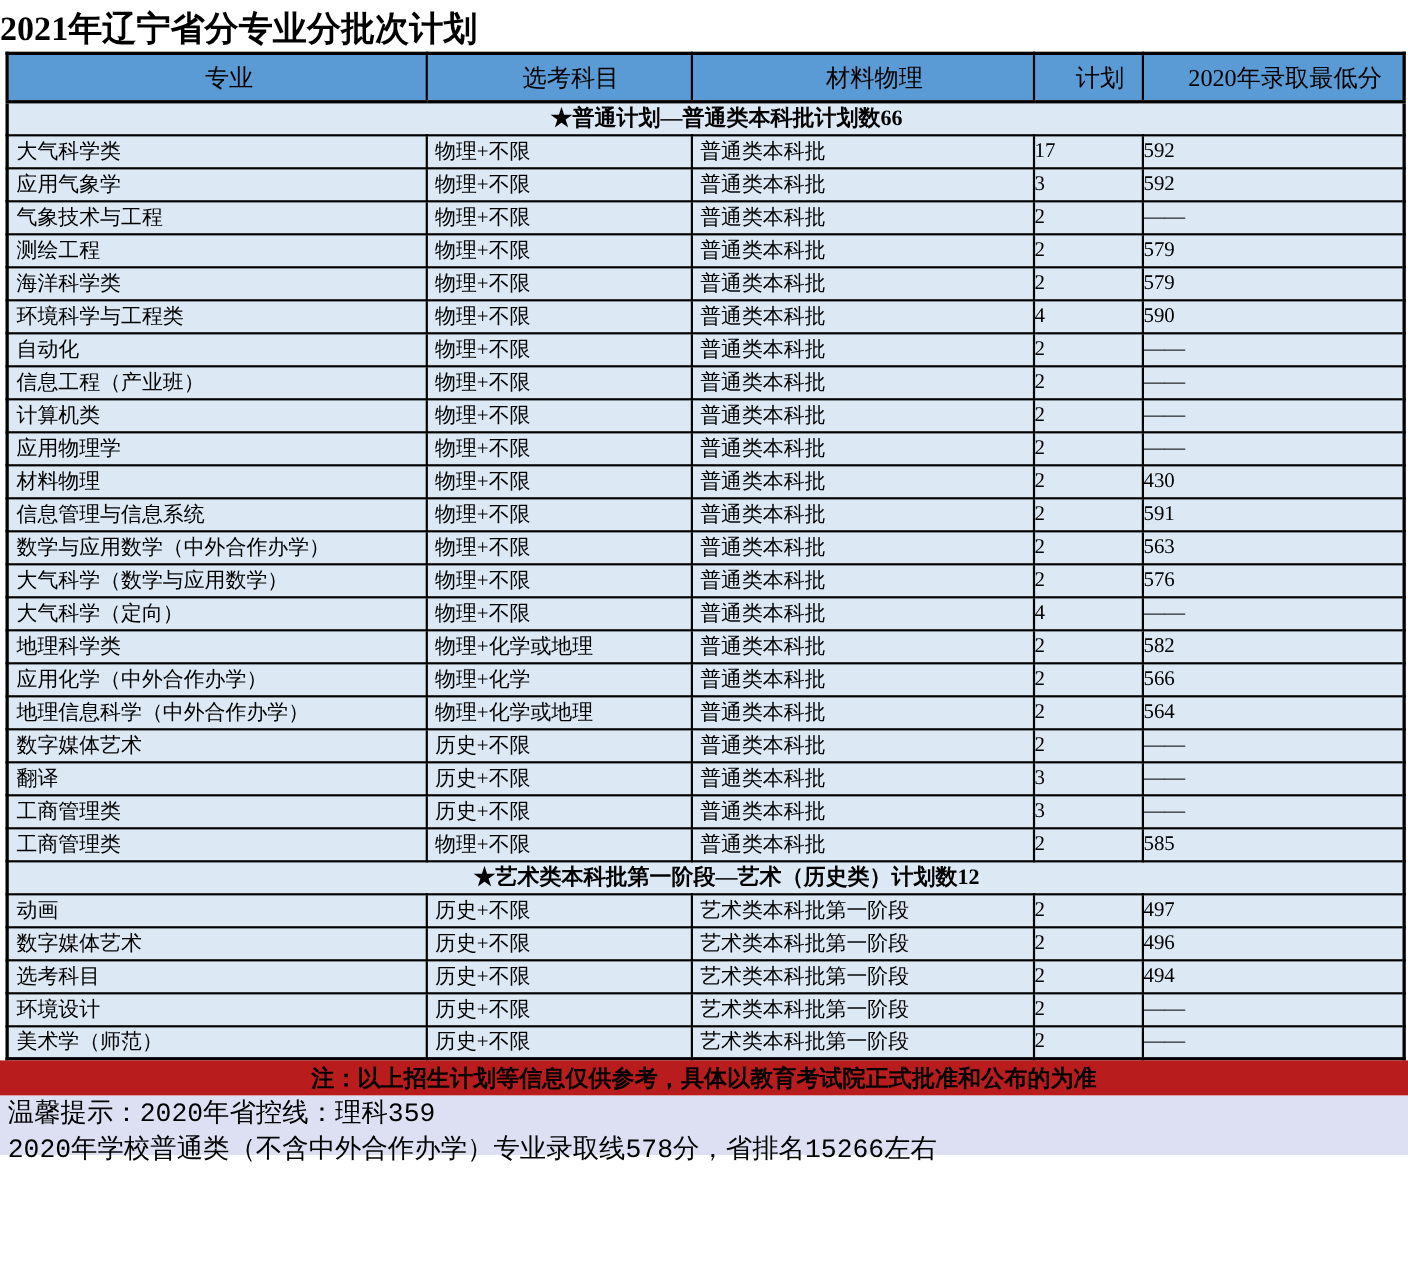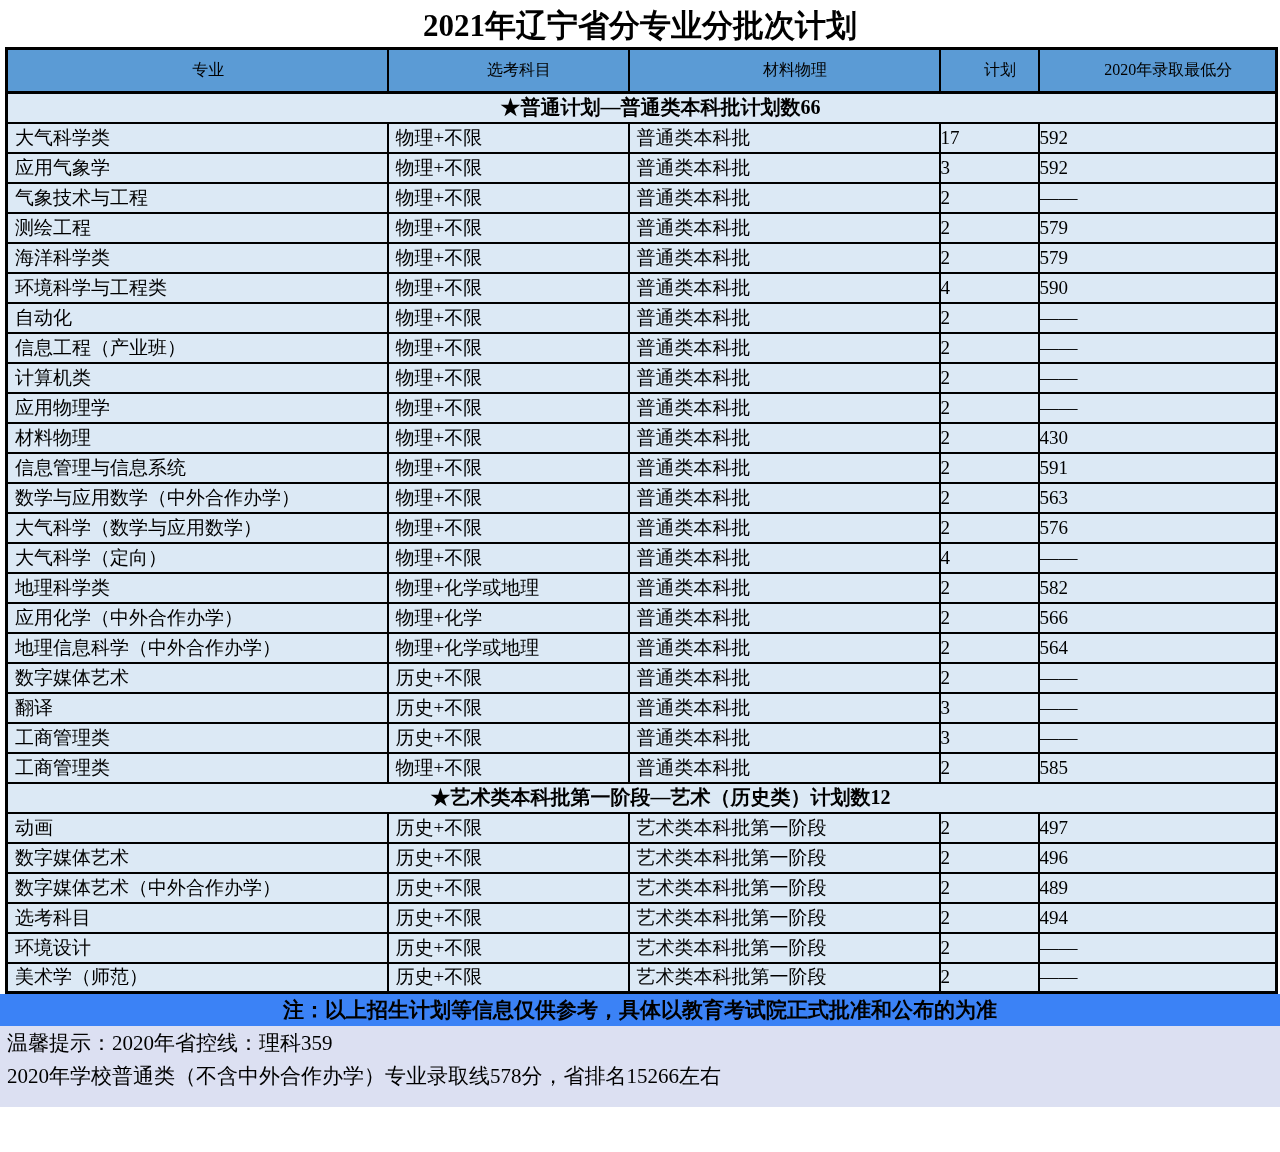--- a/index.html
+++ b/index.html
@@ -3,53 +3,54 @@
 <meta charset="utf-8">
 <style>
   html,body { margin:0; padding:0; background:#ffffff; }
   body {
     width:1280px; height:1152px; overflow:hidden;
     font-family:"Liberation Serif","DejaVu Serif",serif;
     color:#000;
   }
   .title {
     margin:0; height:47px; line-height:52px;
-    text-align:center; font-size:31px; font-weight:bold;
+    font-size:31px; font-weight:bold;
   }
   table.plan {
     border-collapse:collapse; table-layout:fixed;
     width:1270px; margin-left:5px;
     border:3px solid #000;
   }
   .plan th, .plan td {
     border:2px solid #000;
     overflow:hidden; white-space:nowrap;
     padding:0;
   }
   .plan thead tr { height:44px; background:#5b9bd5; }
   .plan thead th {
-    font-weight:normal; font-size:16px; text-align:center;
+    font-weight:normal; font-size:22px; text-align:center;
     border-bottom:3px solid #000;
     padding-left:22px;
   }
   .plan tbody tr { height:30px; background:#dce9f5; }
   .plan td { font-size:19px; }
   .plan td.left  { text-align:left; padding-left:7px; }
   .plan td.center{ }
   .plan td.section {
     text-align:center; font-weight:bold; font-size:20px;padding-left:38px;
   }
   .note-bar {
     width:1280px; height:32px; line-height:32px;
-    background:#3b82f6; text-align:center;
+    background:#b91c1c; text-align:center;
     font-weight:bold; font-size:21px;
   }
   .tips-block {
-    width:1280px; height:81px; background:#dce0f2;
-    font-size:21px;
+    width:1280px; height:54px; background:#dce0f2;
+    font-size:24px;
+    font-family:Liberation Mono, monospace;
   }
   .tips-block .tip { height:33px; line-height:35px; padding-left:7px; }
 </style>
 </head>
 <body>
 
 <h1 class="title">2021年辽宁省分专业分批次计划</h1>
 
 <table class="plan">
   <colgroup>
@@ -237,27 +238,20 @@
         <td class="center">497</td>
       </tr>
       <tr>
         <td class="left">数字媒体艺术</td>
         <td class="left">历史+不限</td>
         <td class="left">艺术类本科批第一阶段</td>
         <td class="center">2</td>
         <td class="center">496</td>
       </tr>
       <tr>
-        <td class="left">数字媒体艺术（中外合作办学）</td>
-        <td class="left">历史+不限</td>
-        <td class="left">艺术类本科批第一阶段</td>
-        <td class="center">2</td>
-        <td class="center">489</td>
-      </tr>
-      <tr>
         <td class="left">选考科目</td>
         <td class="left">历史+不限</td>
         <td class="left">艺术类本科批第一阶段</td>
         <td class="center">2</td>
         <td class="center">494</td>
       </tr>
       <tr>
         <td class="left">环境设计</td>
         <td class="left">历史+不限</td>
         <td class="left">艺术类本科批第一阶段</td>

